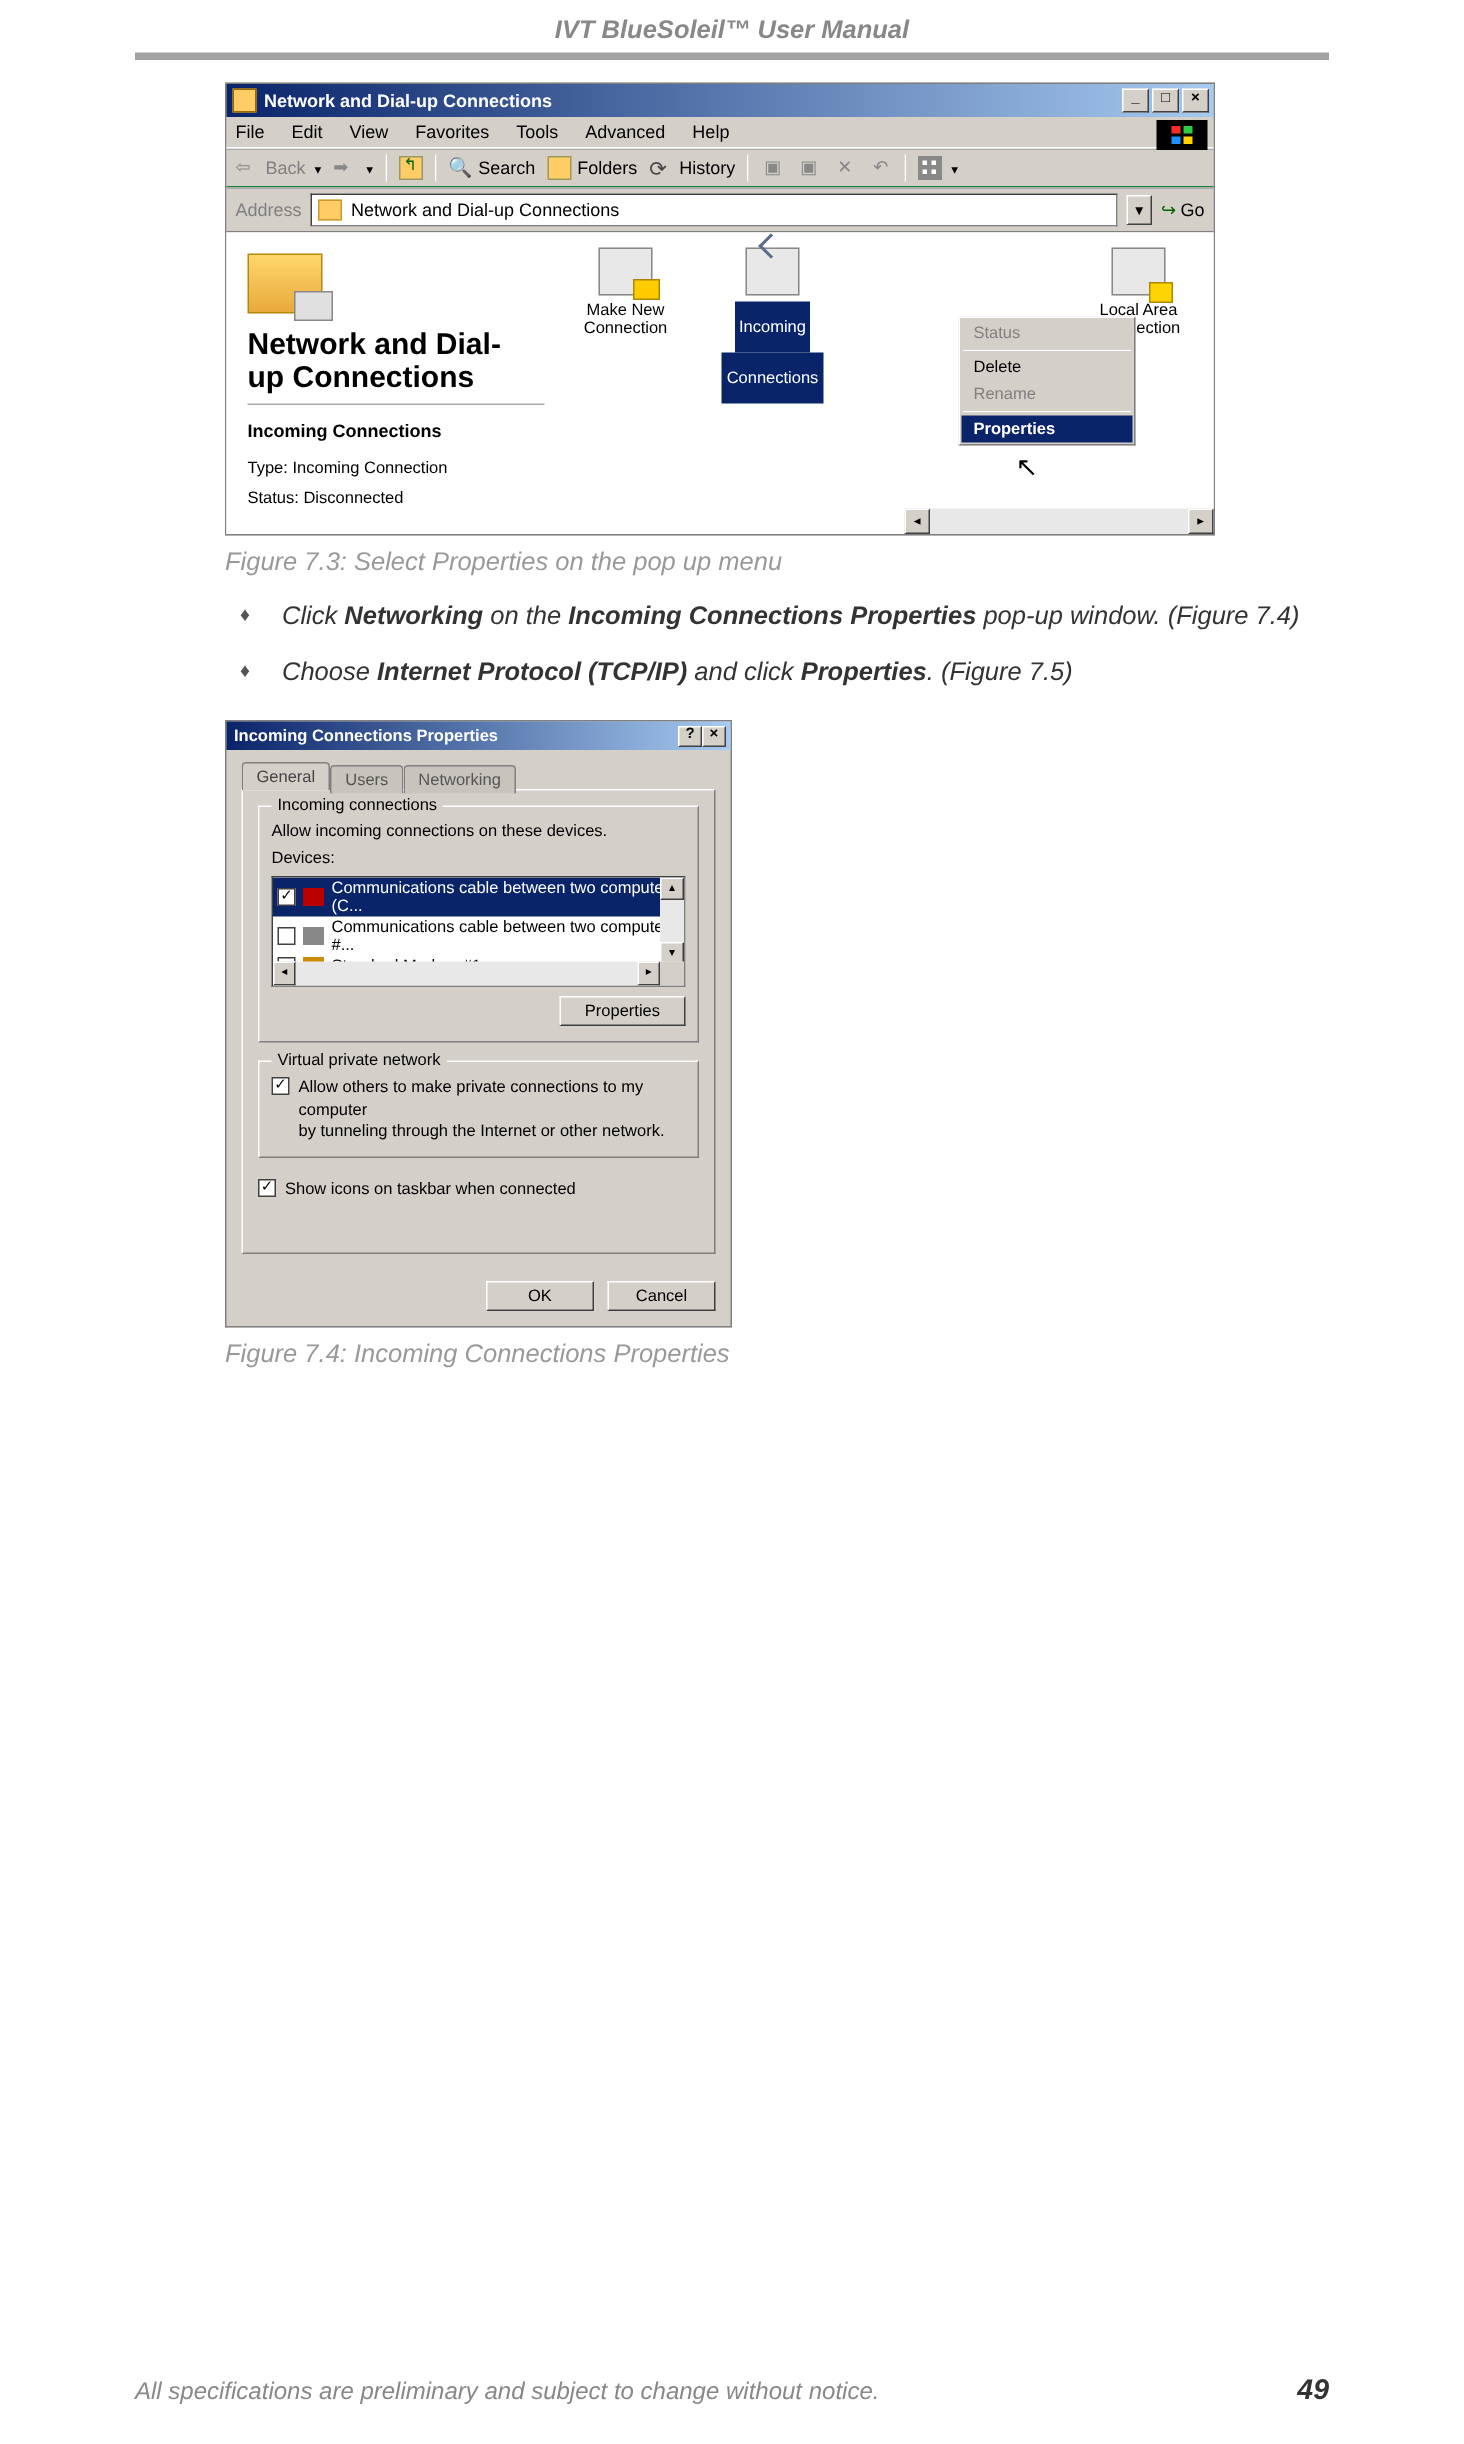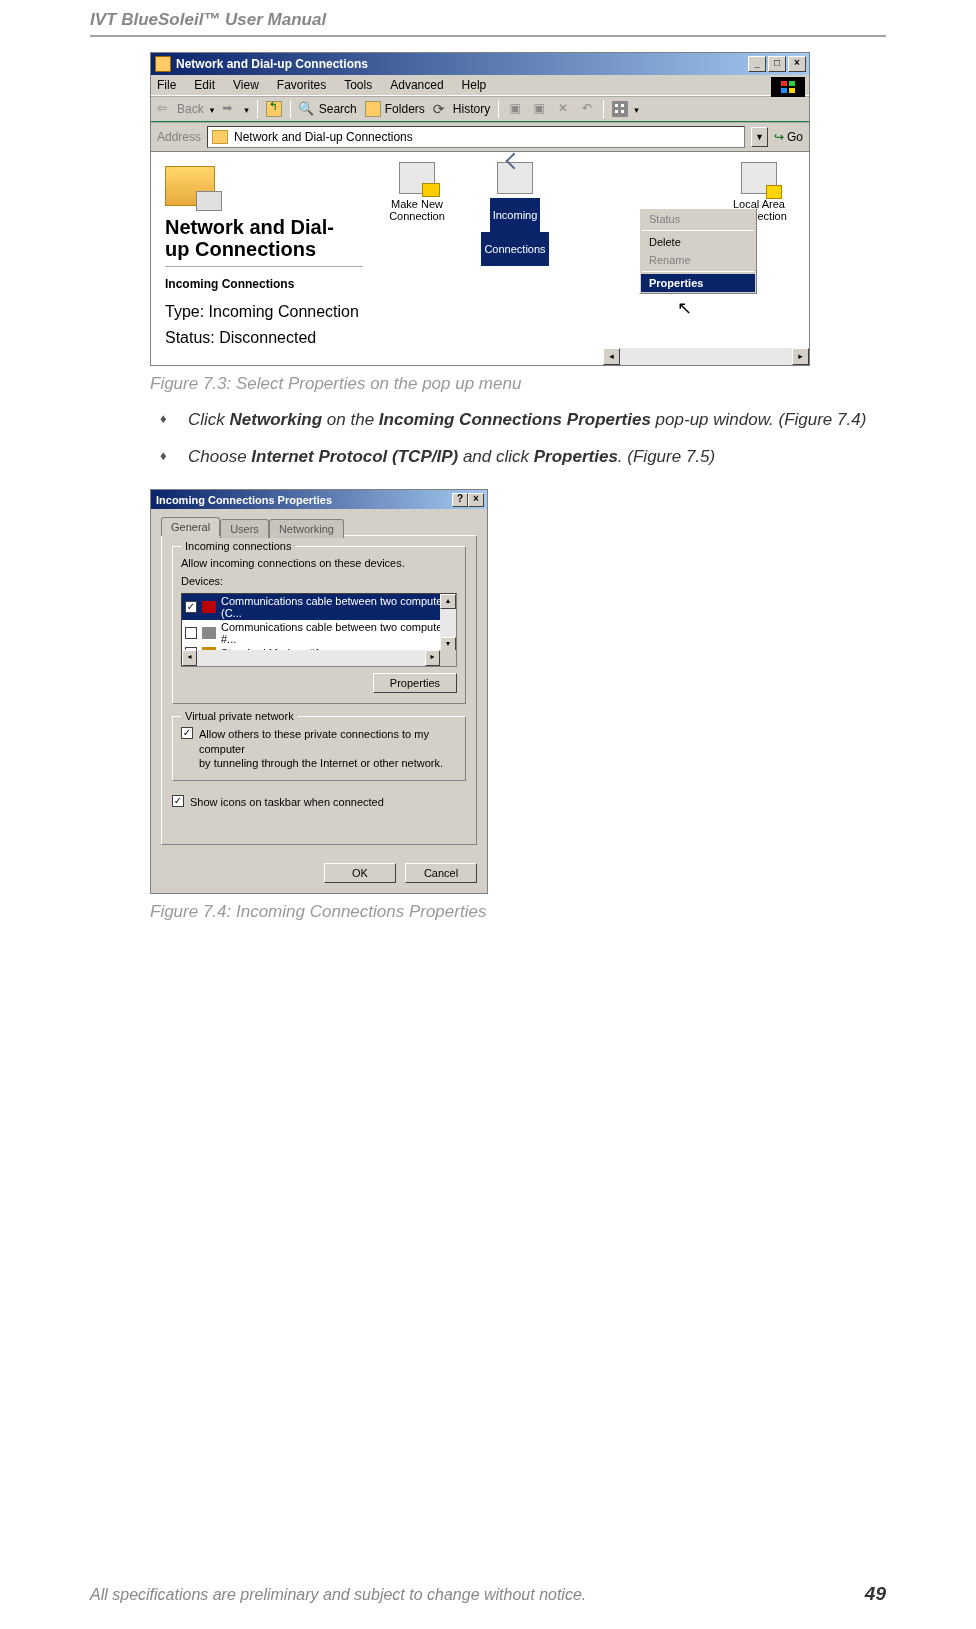--- a/index.html
+++ b/index.html
@@ -7,27 +7,27 @@
     margin: 0;
     background: #fff;
     font-family: Verdana, Geneva, sans-serif;
     color: #333;
     width: 976px;
     min-height: 1629px;
     position: relative;
     padding: 0;
   }
   .doc-header {
-    text-align: left;
+    text-align: center;
     font-style: italic;
     font-weight: bold;
     color: #888;
     font-size: 17px;
     padding: 10px 0 5px 0;
-    border-bottom: 2px solid #a3a3a3;
+    border-bottom: 5px solid #a3a3a3;
     margin: 0 90px;
   }
   .content {
     margin: 0 90px;
     padding-top: 15px;
   }
   .figure-wrap { margin-left: 60px; }
   .caption {
     font-style: italic;
     color: #999;
@@ -202,21 +202,21 @@
   }
   .lp-icon-lg::after {
     content:"";
     position:absolute; right:-8px; bottom:-6px;
     width: 24px; height: 18px;
     background:#e0e0e0; border:1px solid #888;
   }
   .lp-title { font-size: 20px; font-weight: bold; color:#000; line-height:1.1; }
   .lp-sep { height:1px; background:#aaa; margin:6px 0 10px 0; }
   .lp-sub { font-weight:bold; font-size:12px; margin-bottom:12px; }
-  .lp-line { font-size:16px; margin-bottom:8px; }
+  .lp-line { font-size:11px; margin-bottom:8px; }
 
   .iconpane {
     flex:1; background:#fff; padding: 10px 0 0 0;
     display:flex; gap:18px; align-items:flex-start;
     position:relative;
   }
   .ficon { width:80px; text-align:center; font-size:11px; color:#000; }
   .ficon .ig { width:36px; height:32px; margin:0 auto 4px; position:relative; }
   .ig-make{background:#e8e8e8;border:1px solid #888;}
   .ig-make::after{content:"";position:absolute;right:-6px;bottom:-4px;width:16px;height:12px;background:#ffcc00;border:1px solid #aa8800;}
@@ -499,21 +499,21 @@
             <div class="btn-row">
               <span class="wbtn">Properties</span>
             </div>
           </div>
 
           <div class="group">
             <span class="legend">Virtual private network</span>
             <div class="chkline">
               <span class="chk on"></span>
               <span>
-                <span>Allow others to these private connections to my computer</span><br>
+                <span>Allow others to make private connections to my computer</span><br>
                 <span>by tunneling through the Internet or other network.</span>
               </span>
             </div>
           </div>
 
           <div class="chkline" style="margin-top:14px;">
             <span class="chk on"></span>
             <span>Show icons on taskbar when connected</span>
           </div>
         </div>

